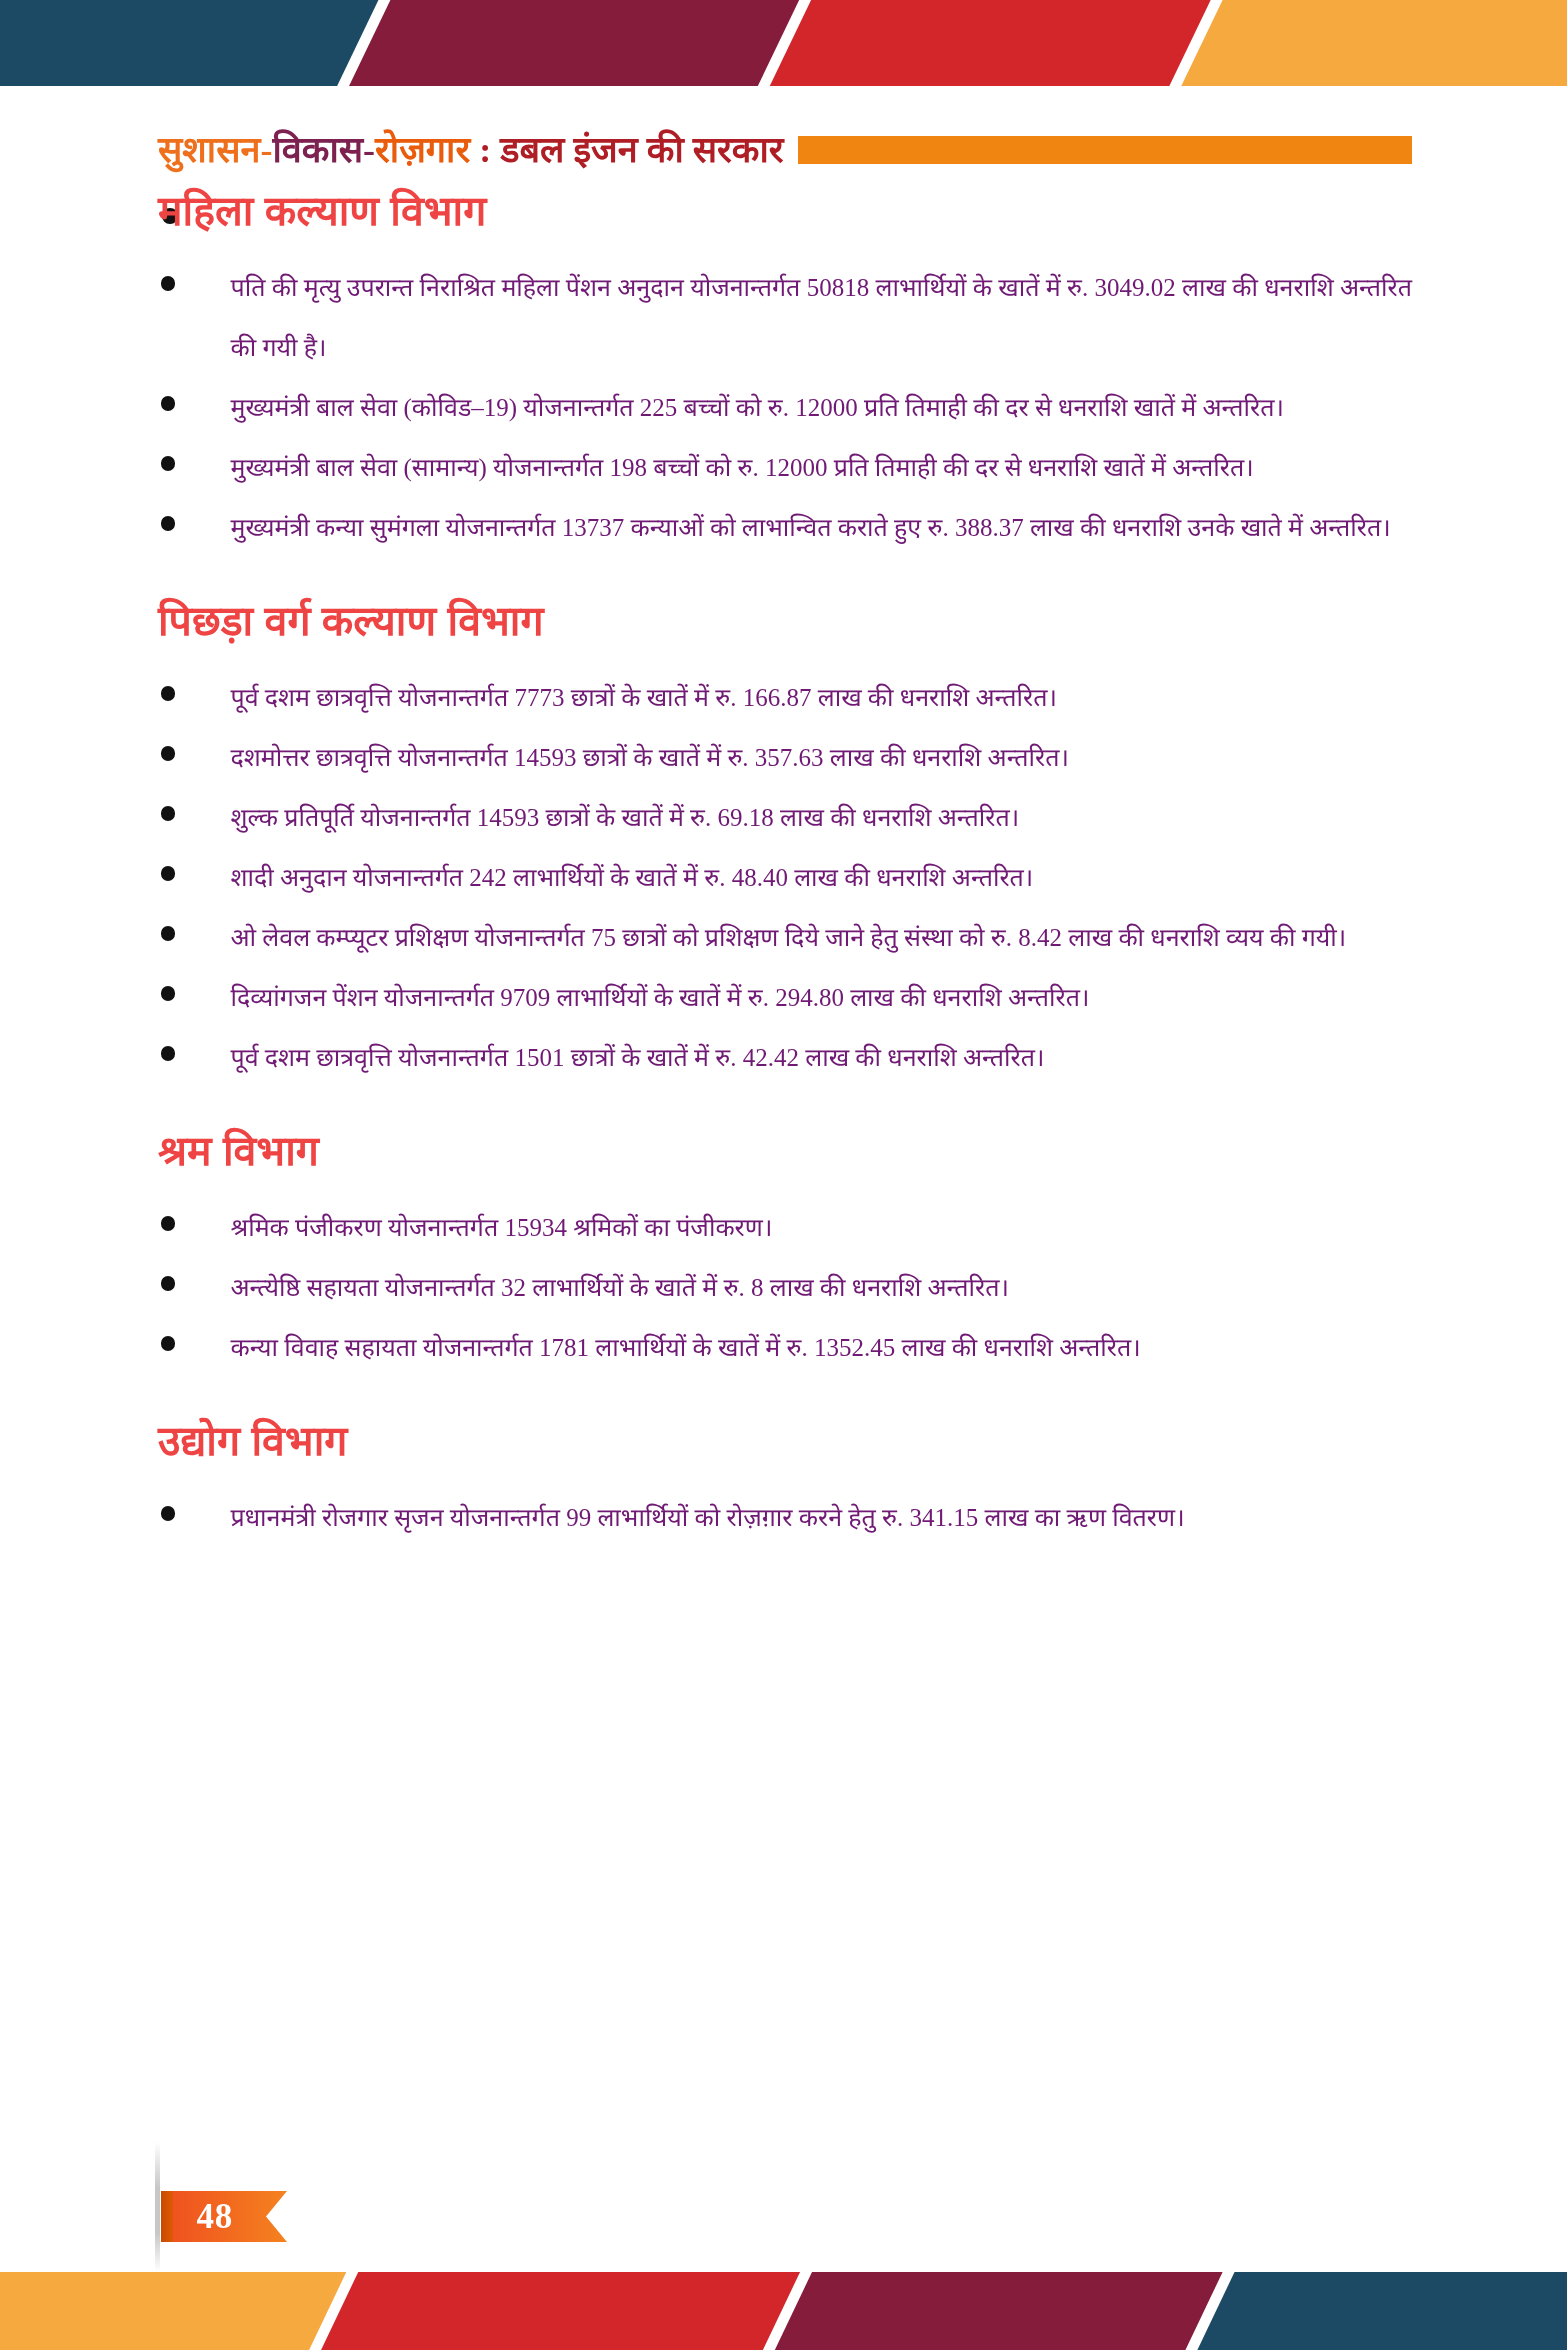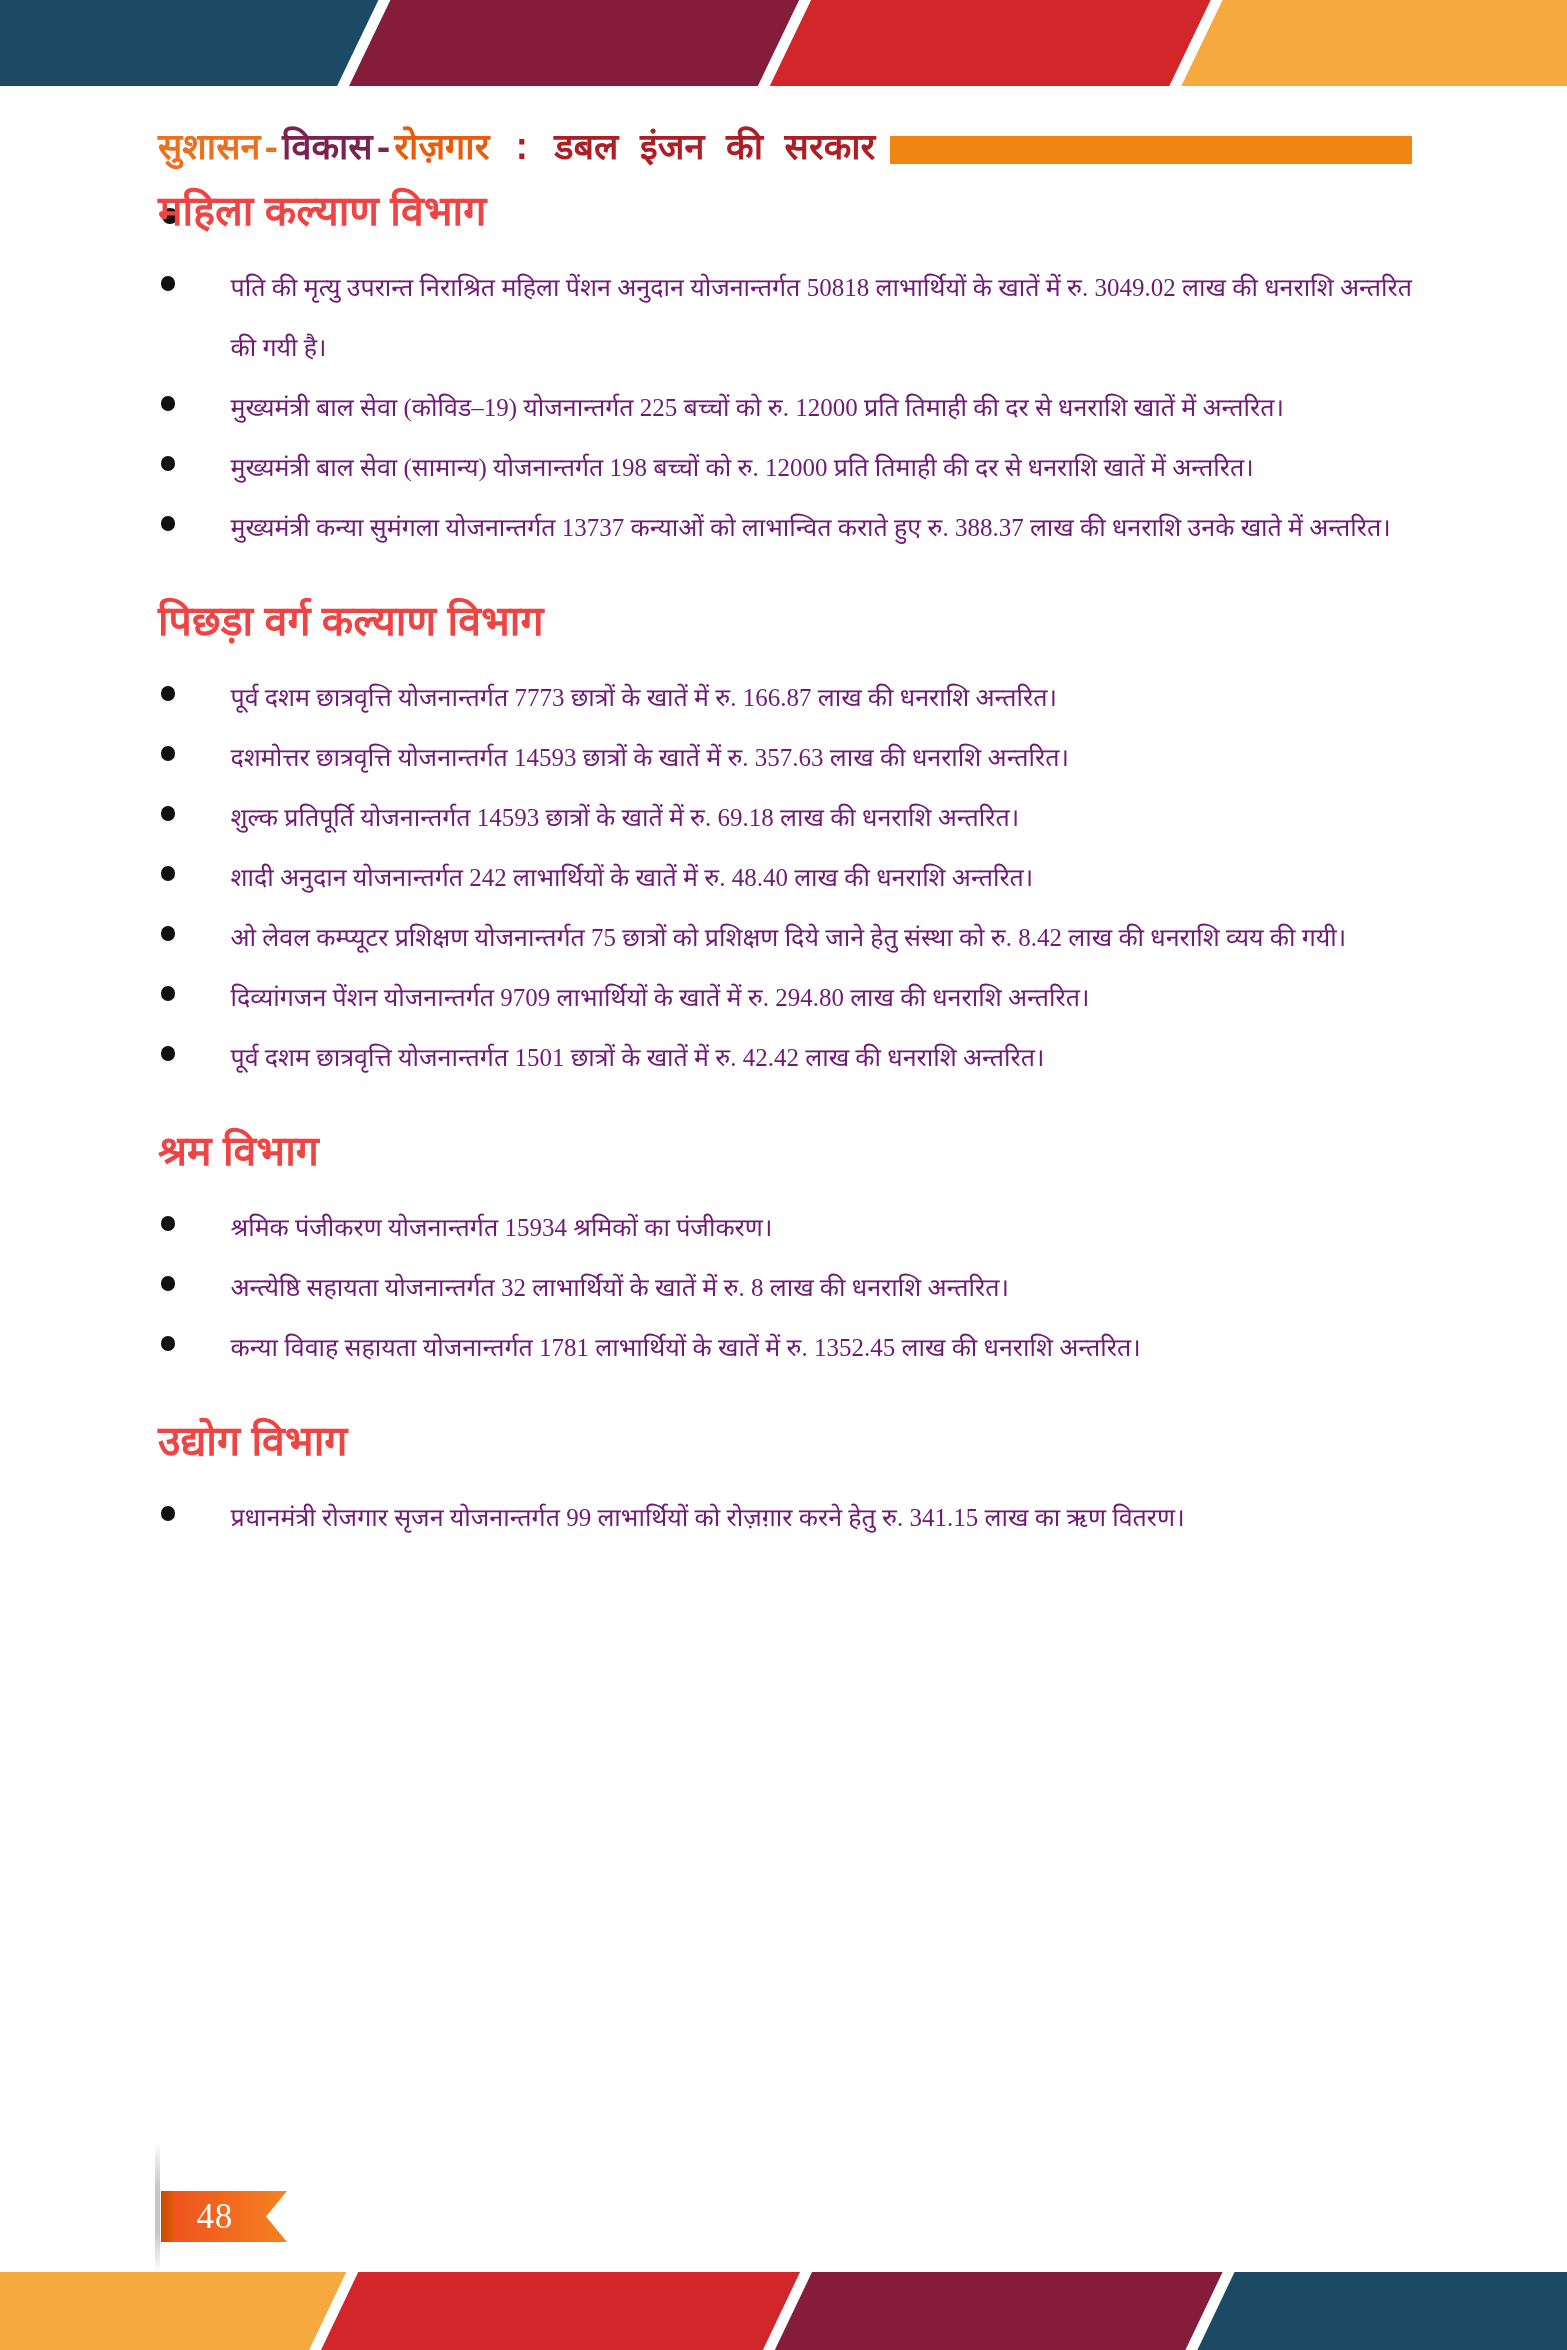--- a/index.html
+++ b/index.html
@@ -19,21 +19,21 @@
   .band-bottom{bottom:0;height:79px;}
 
   
   .header-row{
     position:absolute;
     top:129px;left:158px;right:156px;
     height:42px;
     display:flex;align-items:center;
   }
   .header-title{
-    font-family:Liberation Mono, monospace;
+    font-family:Liberation Serif, serif;
     font-weight:bold;
     font-size:36px;
     line-height:42px;
     white-space:nowrap;
   }
   .seg1{color:#EE6F1C;}
   .seg2{color:#7D2150;}
   .seg3{color:#E85C0C;}
   .seg4{color:#AF1E24;}
   .header-bar{
@@ -106,21 +106,21 @@
     padding-right:18.4px;box-sizing:border-box;
   }
   .ribbon::before{
     content:"";
     position:absolute;
     left:0;top:0;bottom:0;width:12px;
     background:linear-gradient(90deg,#C64A00,#E05A05);
   }
   .ribbon-num{
     font-family:"Liberation Serif", serif;
-    font-weight:normal;
+    font-weight:bold;
     font-size:35px;
     color:#ffffff;
     letter-spacing:0.9px;
   }
 </style>
 </head>
 <body>
 
 <div class="page">
 

